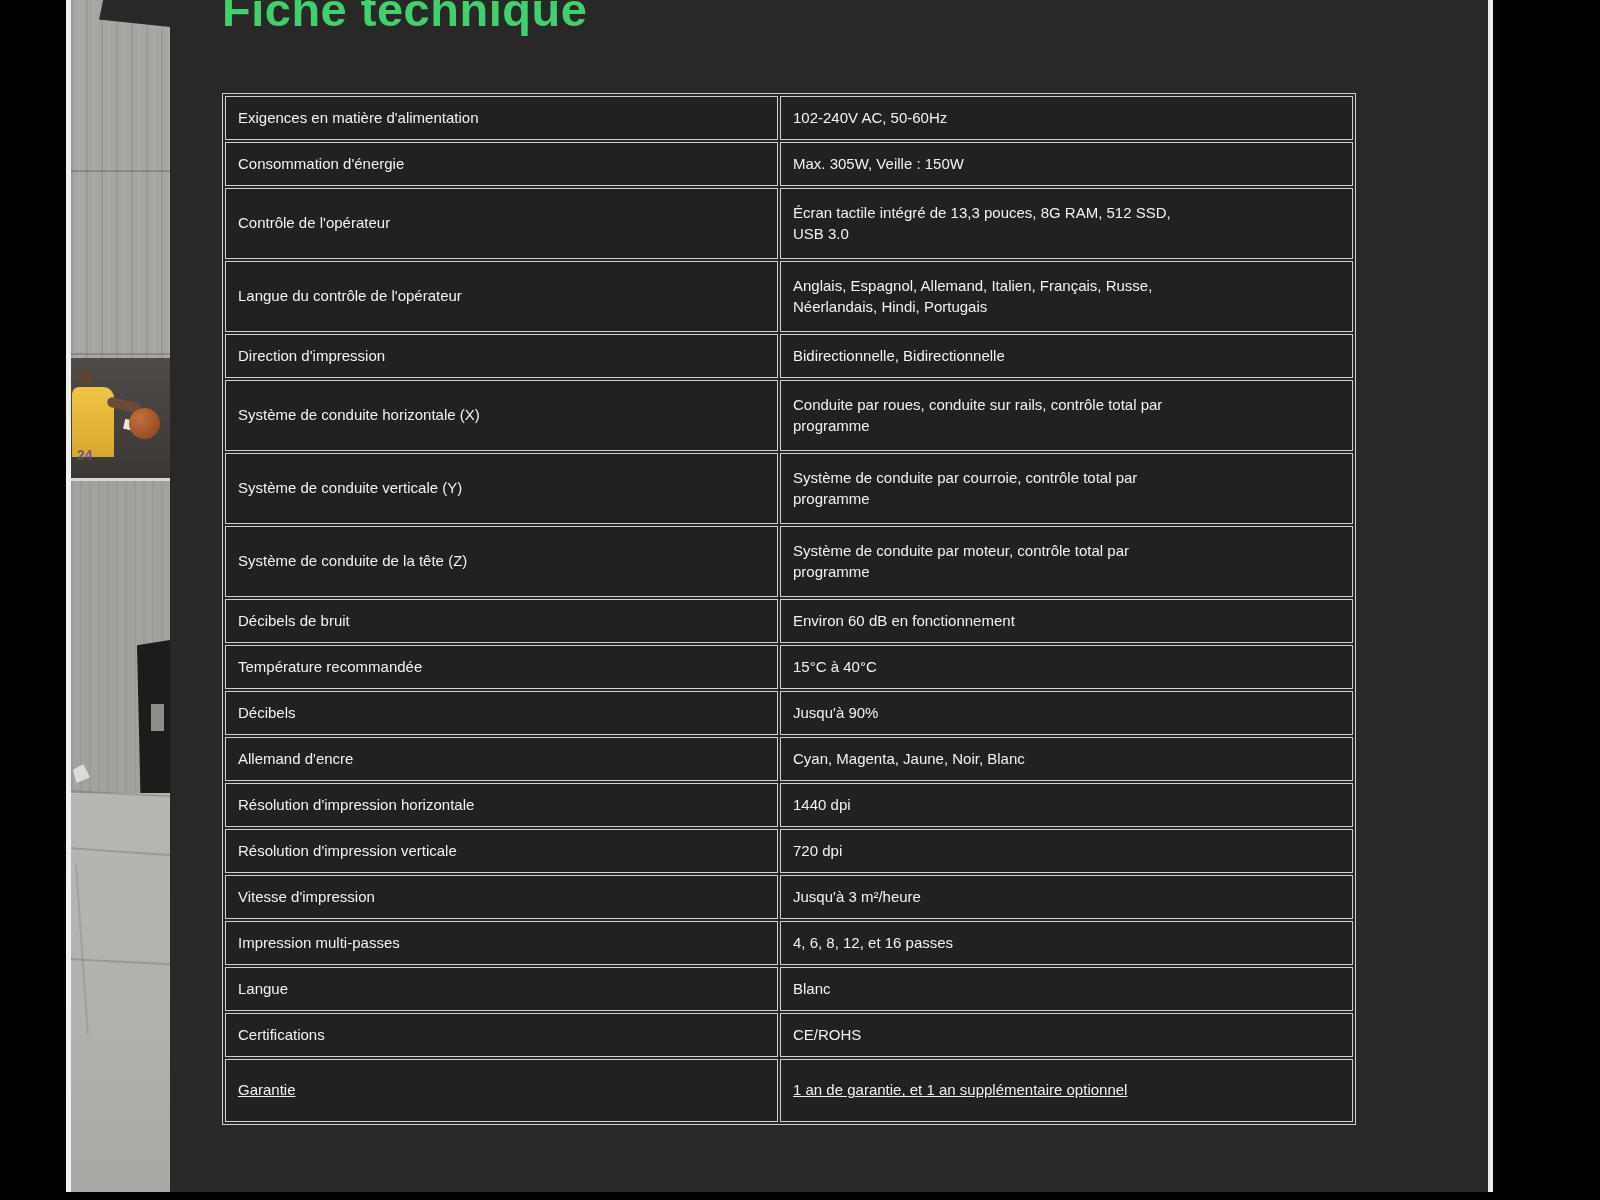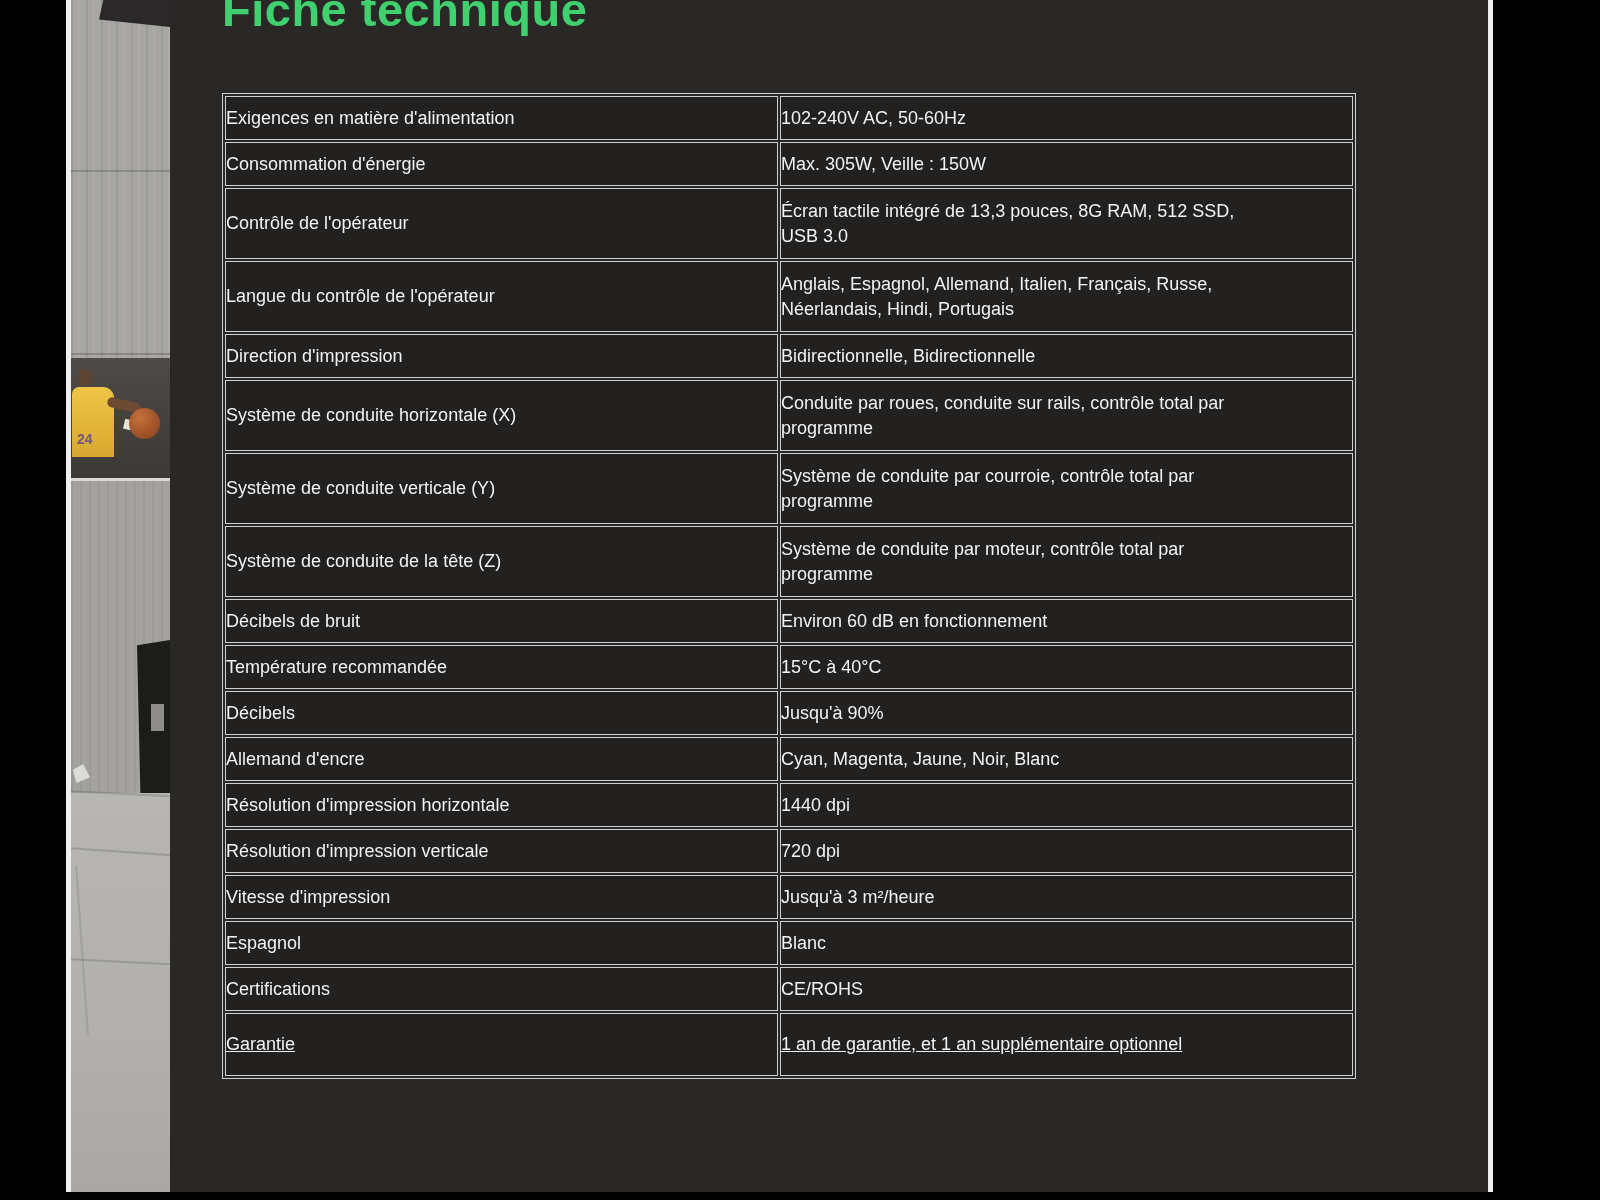--- a/index.html
+++ b/index.html
@@ -17,21 +17,21 @@
     background:repeating-linear-gradient(90deg, rgba(0,0,0,.07) 0 2px, rgba(0,0,0,0) 2px 7px,
       rgba(255,255,255,.06) 7px 9px, rgba(0,0,0,0) 9px 15px);}
   .seam{position:absolute;left:0;width:100%;height:2px;background:rgba(0,0,0,.18);}
   .ceiling{position:absolute;left:28px;top:0;width:71px;height:27px;background:#2a2829;
     clip-path:polygon(6% 0,100% 0,100% 100%,0 72%);}
   .poster{position:absolute;left:0;top:358px;width:99px;height:120px;overflow:hidden;
     background:linear-gradient(180deg,#4e4a47 0%,#3b3835 100%);}
   .player-head{position:absolute;left:7px;top:11px;width:15px;height:17px;border-radius:50%;background:#5d4430;}
   .player-jersey{position:absolute;left:1px;top:29px;width:42px;height:70px;
     background:linear-gradient(180deg,#f0c546,#d7a82f);border-radius:7px 11px 0 0;}
-  .jersey-number{position:absolute;left:5px;top:44px;font-size:14px;font-weight:bold;color:rgba(90,70,150,.85);}
+  .jersey-number{position:absolute;left:5px;top:60px;font-size:14px;font-weight:bold;color:rgba(90,70,150,.85);}
   .player-arm{position:absolute;left:36px;top:42px;width:34px;height:10px;background:#6d4b33;
     border-radius:5px;transform:rotate(13deg);}
   .wristband{position:absolute;left:53px;top:62px;width:12px;height:10px;background:#e9e5da;transform:rotate(13deg);}
   .basketball{position:absolute;left:58px;top:50px;width:31px;height:31px;border-radius:50%;
     background:radial-gradient(circle at 35% 32%,#c4713a 0%,#a3552a 55%,#84431f 100%);}
   .ledge{position:absolute;left:0;top:478px;width:100%;height:3px;background:#d9d8d4;}
   .wall-lower{position:absolute;left:0;top:481px;width:100%;height:312px;background:#a3a29e;
     background-image:repeating-linear-gradient(90deg, rgba(0,0,0,.05) 0 2px, rgba(0,0,0,0) 2px 9px);}
   .tv{position:absolute;left:66px;top:640px;width:33px;height:178px;background:#1c1c1b;
     clip-path:polygon(0 3%,100% 0,100% 100%,12% 100%);}
@@ -47,21 +47,21 @@
   .fl-3{top:168px;transform:rotate(3deg);}
   .floor-vseam{position:absolute;left:10px;top:72px;width:2px;height:170px;background:rgba(0,0,0,.10);transform:rotate(-4deg);}
 
   
   .slide-title{position:absolute;left:222px;top:-18px;font-size:47px;font-weight:600;
     letter-spacing:.5px;color:var(--accent,#40d06e);white-space:nowrap;}
   table.spec-table{position:absolute;left:222px;top:93px;width:1134px;table-layout:fixed;
     border-collapse:separate;border-spacing:2px;border:1px solid #cfcfcf;}
   table.spec-table col.c1{width:553px;}
   table.spec-table td{border:1px solid #cfcfcf;background:#222120;color:#f2f2f2;
-    font-size:18px;line-height:1.34;padding:0 0;vertical-align:middle;
+    font-size:15px;line-height:1.34;padding:0 12px;vertical-align:middle;
     white-space:pre-line;overflow:hidden;}
   tr.h1 td{height:42px;}
   tr.h2 td{height:69px;}
   tr.h3 td{height:61px;text-decoration:underline;}
 </style>
 </head>
 <body>
 
 <div class="stage">
   <div class="bg-slide"></div>
@@ -169,21 +169,25 @@
       </tr>
       <tr class="h1">
         <td>Résolution d'impression verticale</td>
         <td>720 dpi</td>
       </tr>
       <tr class="h1">
         <td>Vitesse d'impression</td>
         <td>Jusqu'à 3 m²/heure</td>
       </tr>
       <tr class="h1">
-        <td>Espagnol</td>
+        <td>Impression multi-passes</td>
+        <td>4, 6, 8, 12, et 16 passes</td>
+      </tr>
+      <tr class="h1">
+        <td>Langue</td>
         <td>Blanc</td>
       </tr>
       <tr class="h1">
         <td>Certifications</td>
         <td>CE/ROHS</td>
       </tr>
       <tr class="h3">
         <td>Garantie</td>
         <td>1 an de garantie, et 1 an supplémentaire optionnel</td>
       </tr>

